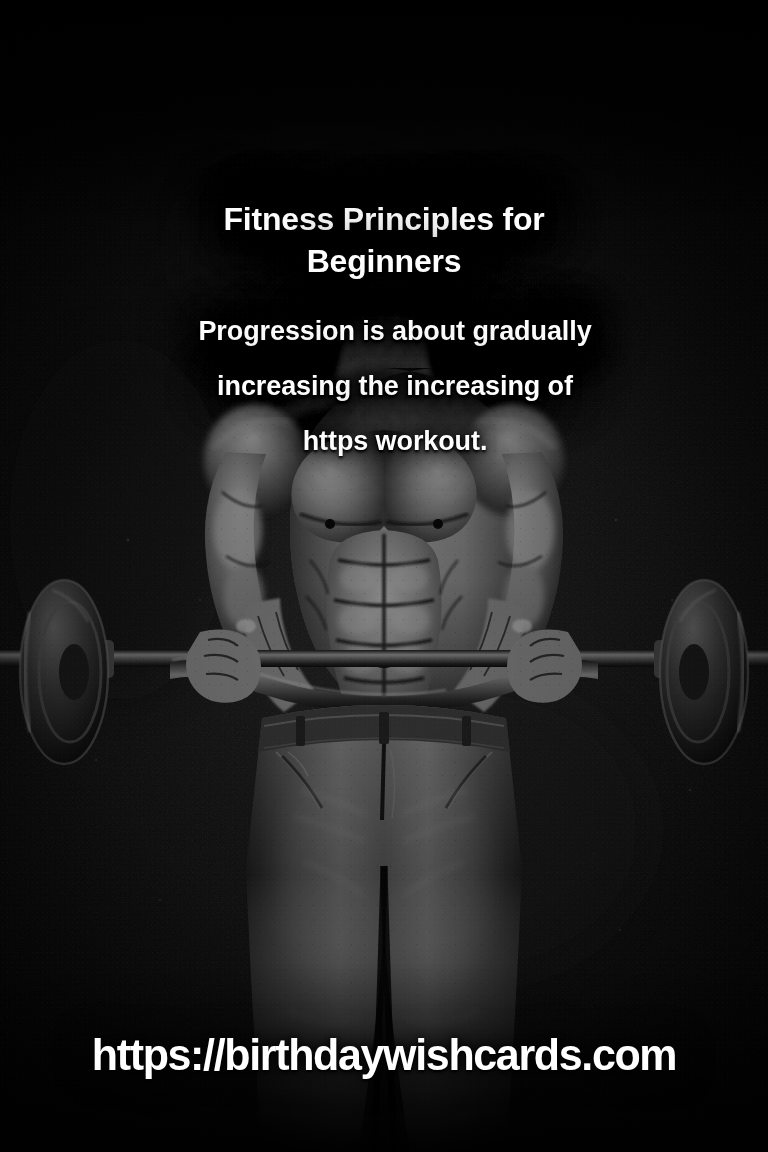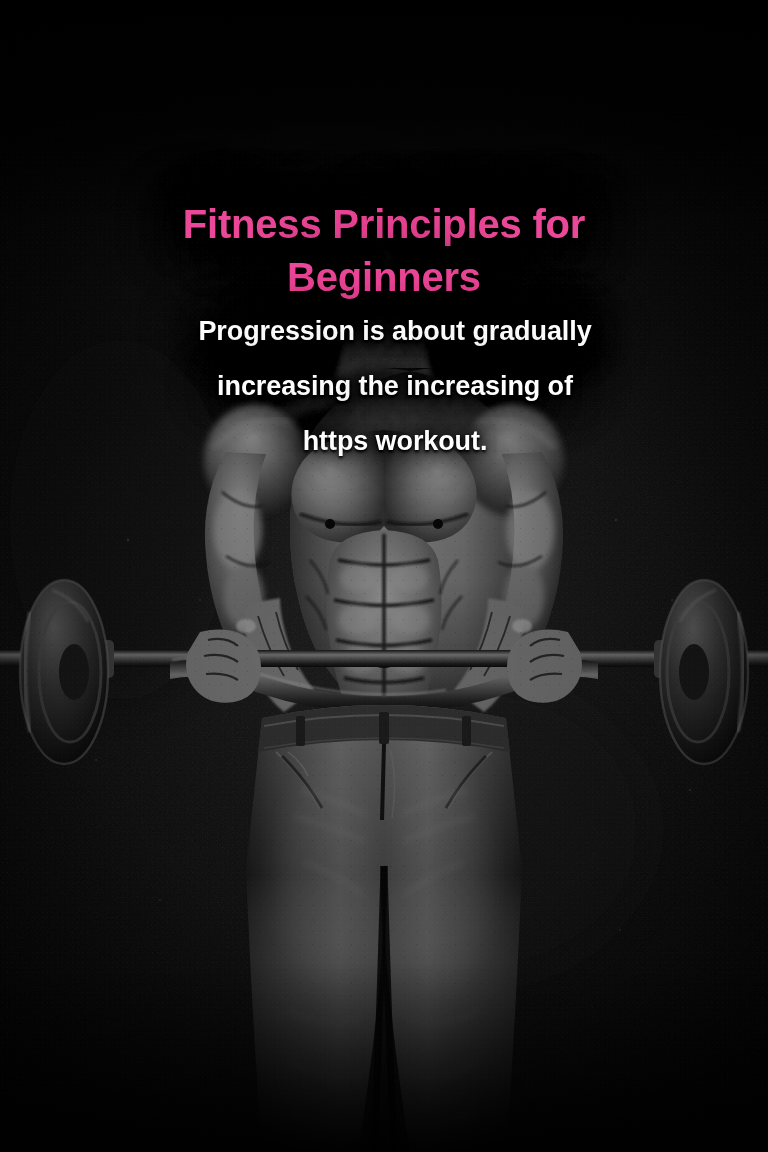--- a/index.html
+++ b/index.html
@@ -68,22 +68,22 @@
     position: absolute;
     top: 198px;
     left: 0;
     width: 768px;
     text-align: center;
   }
   .title {
     display: block;
     margin: 0 auto;
     width: 470px;
-    color: #ec4899;
-    font-size: 40px;
+    color: #ffffff;
+    font-size: 32px;
     font-weight: bold;
     line-height: 1.32;
     letter-spacing: -0.2px;
     text-shadow:
       0 0 12px rgba(0,0,0,.98),
       0 0 26px rgba(0,0,0,.96),
       0 0 44px rgba(0,0,0,.9),
       0 0 68px rgba(0,0,0,.75),
       0 2px 3px rgba(0,0,0,1);
   }
@@ -513,15 +513,18 @@
     <div class="title-block">
       <span class="title">Fitness Principles for Beginners</span>
     </div>
 
     <div class="sub-block">
       <span class="subline">Progression is about gradually</span>
       <span class="subline">increasing the increasing of</span>
       <span class="subline">https workout.</span>
     </div>
 
+    <div class="url-bar">
+      <span class="url">https://birthdaywishcards.com</span>
+    </div>
 
   </div>
 </div>
 
 </body></html>

